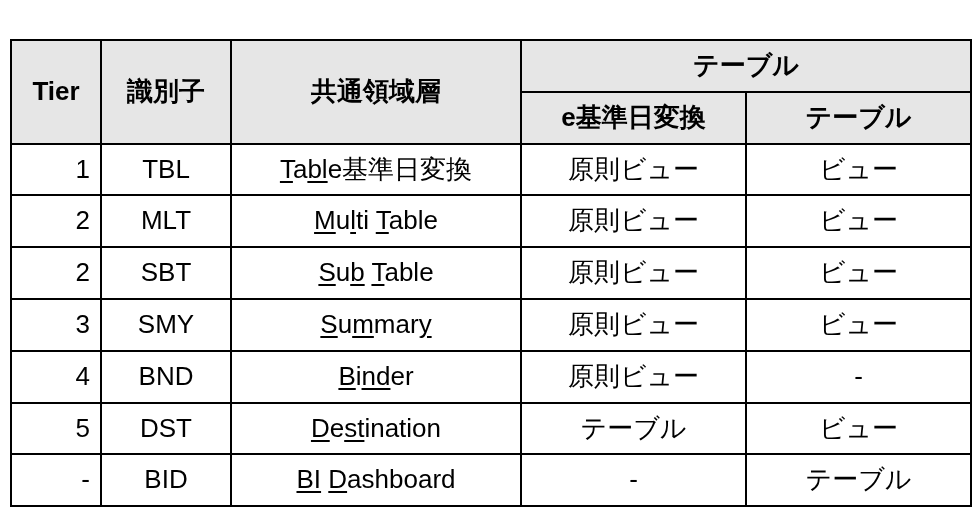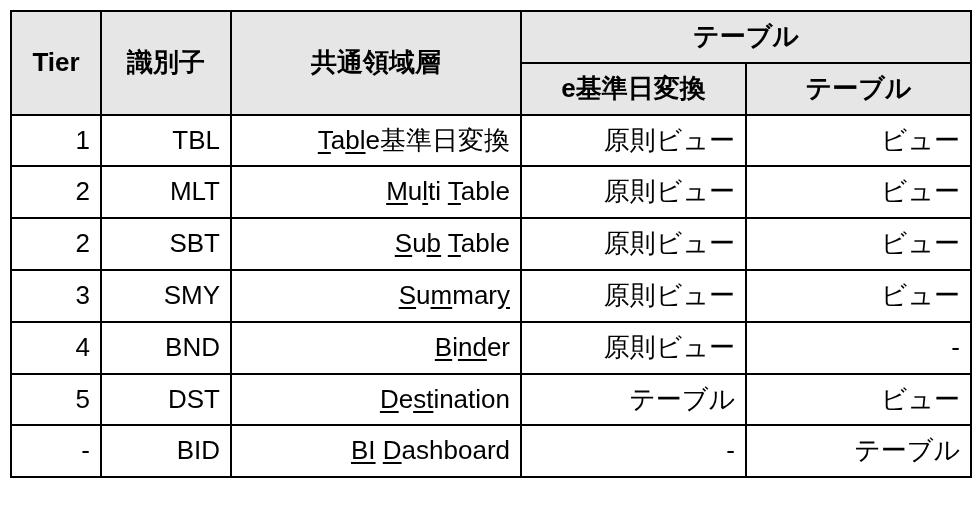--- a/index.html
+++ b/index.html
@@ -5,28 +5,29 @@
   body {
     margin: 0;
     padding: 10px;
     font-family: "Helvetica Neue", Arial, "Hiragino Kaku Gothic ProN", "Hiragino Sans", Meiryo, sans-serif;
     background: #fff;
   }
   table {
     border-collapse: collapse;
     width: 960px;
     table-layout: fixed;
+    margin-top: 29px;
   }
   th, td {
     border: 2px solid #000;
     padding: 8px 10px;
     font-size: 26px;
     line-height: 1.3;
     vertical-align: middle;
-    text-align: right;
+    text-align: center;
     box-sizing: border-box;
   }
   th {
     background: #e6e6e6;
     font-weight: bold;
     text-align: center;
   }
   .col-tier { width: 90px; }
   .col-id   { width: 130px; }
   .col-mean { width: 290px; }

